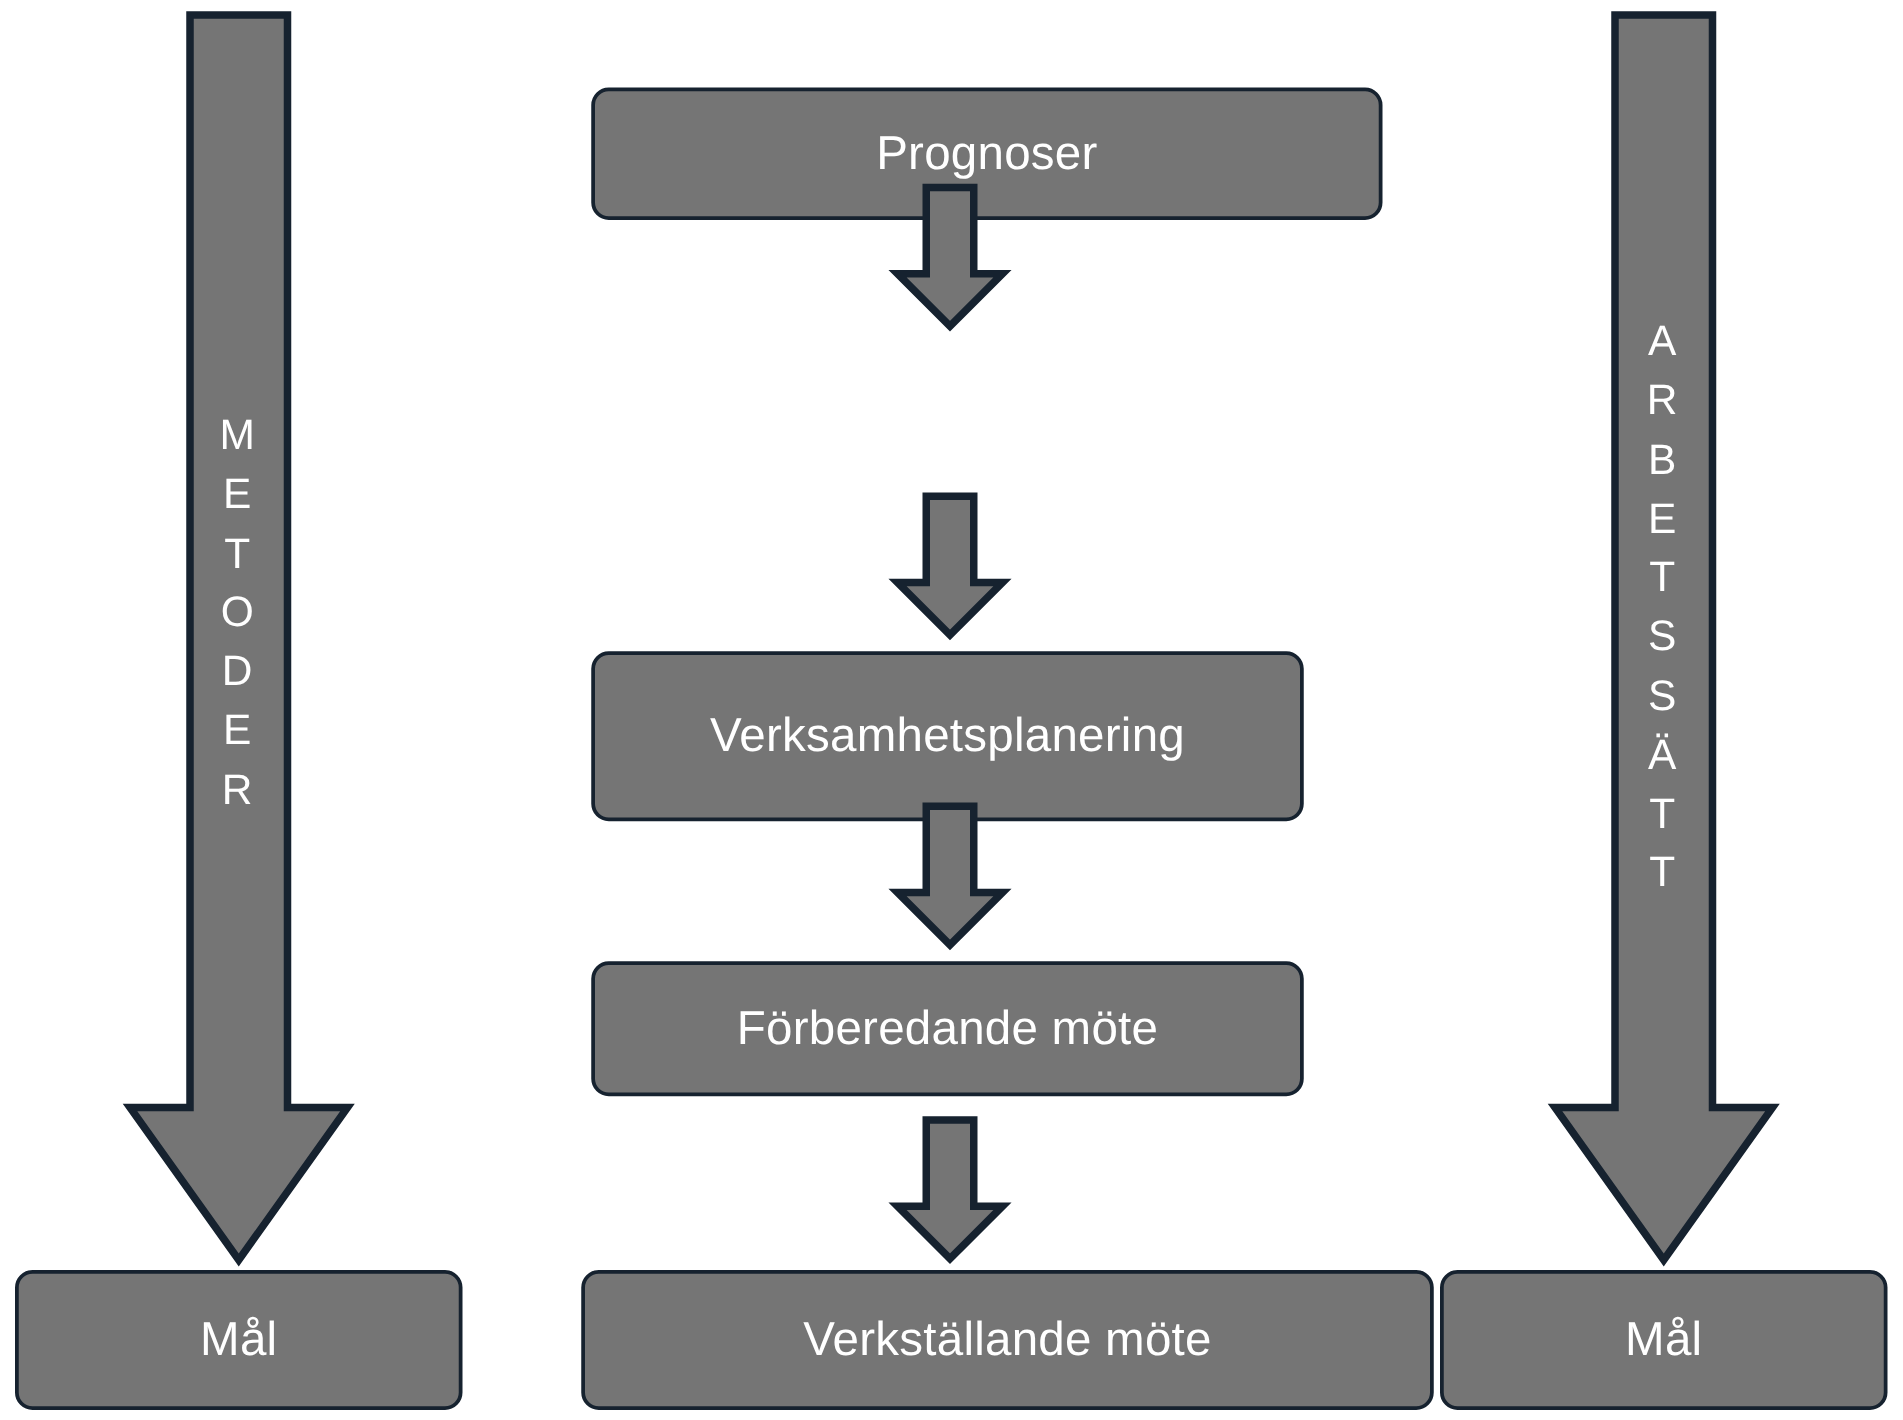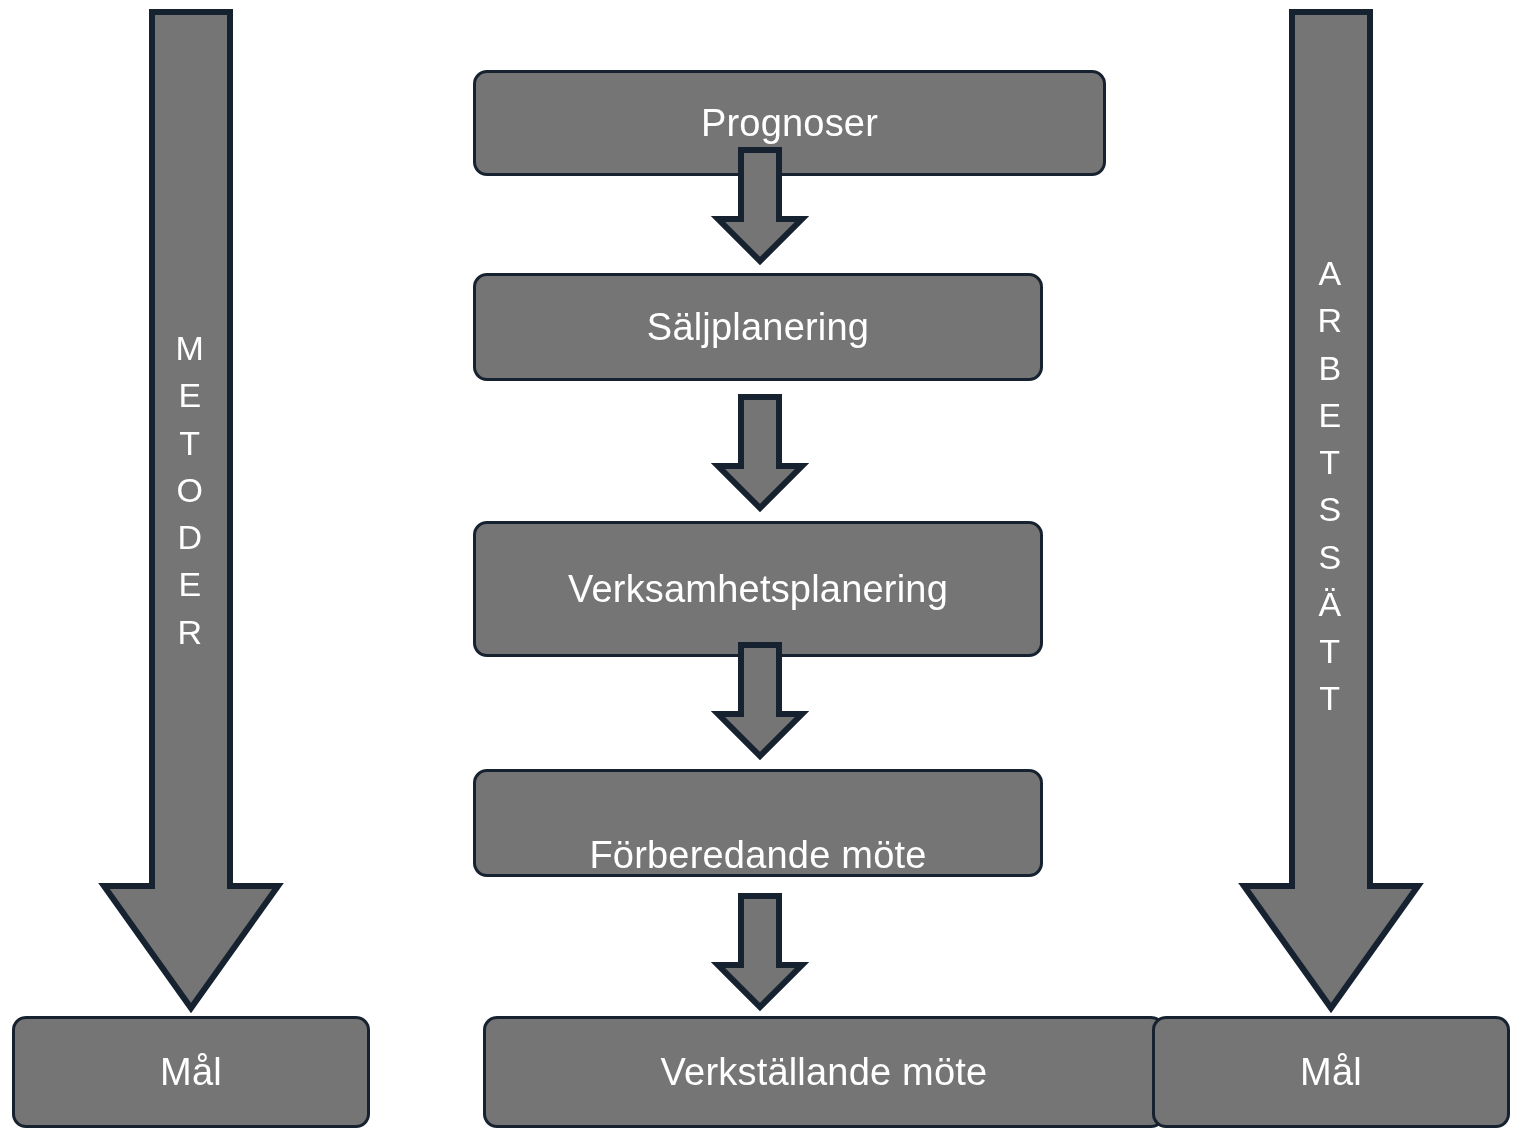--- a/index.html
+++ b/index.html
@@ -78,45 +78,42 @@
   </div>
 
   <div class="flow-box" style="left:473px; top:26px; width:633px; height:106px;margin-top:44px;">
     <span>Prognoser</span>
   </div>
 
   <svg class="arrow-svg" style="left:714px; top:147px; width:92px; height:118px;" viewBox="0 0 92 118" xmlns="http://www.w3.org/2000/svg">
     <polygon points="27,3 65,3 65,72 88,72 46,114 4,72 27,72" fill="#757575" stroke="#16222f" stroke-width="6" stroke-linejoin="miter"></polygon>
   </svg>
 
-  <div class="flow-box" style="left:473px; top:273px; width:570px; height:108px;">
-    <span>Säljplanering</span>
-  </div>
 
   <svg class="arrow-svg" style="left:714px; top:394px; width:92px; height:118px;" viewBox="0 0 92 118" xmlns="http://www.w3.org/2000/svg">
     <polygon points="27,3 65,3 65,72 88,72 46,114 4,72 27,72" fill="#757575" stroke="#16222f" stroke-width="6" stroke-linejoin="miter"></polygon>
   </svg>
 
   <div class="flow-box" style="left:473px; top:521px; width:570px; height:136px;">
     <span>Verksamhetsplanering</span>
   </div>
 
   <svg class="arrow-svg" style="left:714px; top:642px; width:92px; height:118px;" viewBox="0 0 92 118" xmlns="http://www.w3.org/2000/svg">
     <polygon points="27,3 65,3 65,72 88,72 46,114 4,72 27,72" fill="#757575" stroke="#16222f" stroke-width="6" stroke-linejoin="miter"></polygon>
   </svg>
 
-  <div class="flow-box" style="left:473px; top:769px; width:570px; height:108px;align-items:flex-end;">
+  <div class="flow-box" style="left:473px; top:769px; width:570px; height:108px;">
     <span>Förberedande möte</span>
   </div>
 
   <svg class="arrow-svg" style="left:714px; top:893px; width:92px; height:118px;" viewBox="0 0 92 118" xmlns="http://www.w3.org/2000/svg">
     <polygon points="27,3 65,3 65,72 88,72 46,114 4,72 27,72" fill="#757575" stroke="#16222f" stroke-width="6" stroke-linejoin="miter"></polygon>
   </svg>
 
-  <div class="flow-box" style="left:483px; top:1016px; width:682px; height:112px;">
+  <div class="flow-box" style="left:465px; top:1016px; width:682px; height:112px;">
     <span>Verkställande möte</span>
   </div>
 
   <svg class="arrow-svg" style="left:1240px; top:8px; width:182px; height:1006px;" viewBox="0 0 182 1006" xmlns="http://www.w3.org/2000/svg">
     <polygon points="52,4 130,4 130,878 178,878 91,1000 4,878 52,878" fill="#757575" stroke="#16222f" stroke-width="6" stroke-linejoin="miter"></polygon>
   </svg>
 
   <div class="vert-label" style="left:1290px; top:250px; width:80px;">
     <span>A</span>
     <span>R</span>

